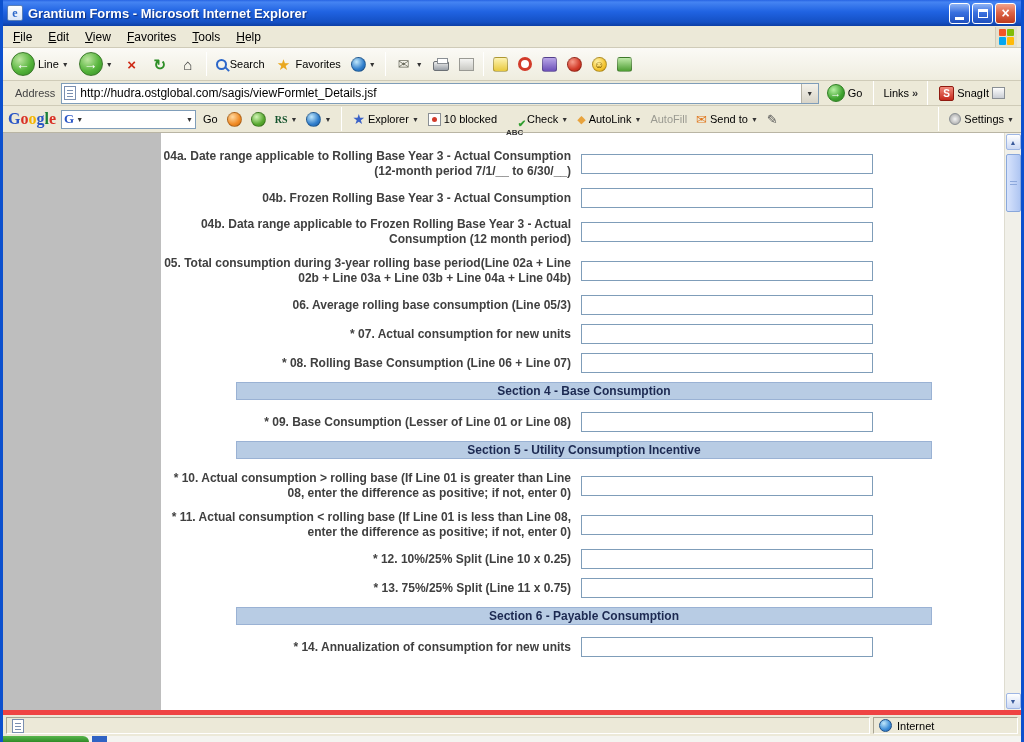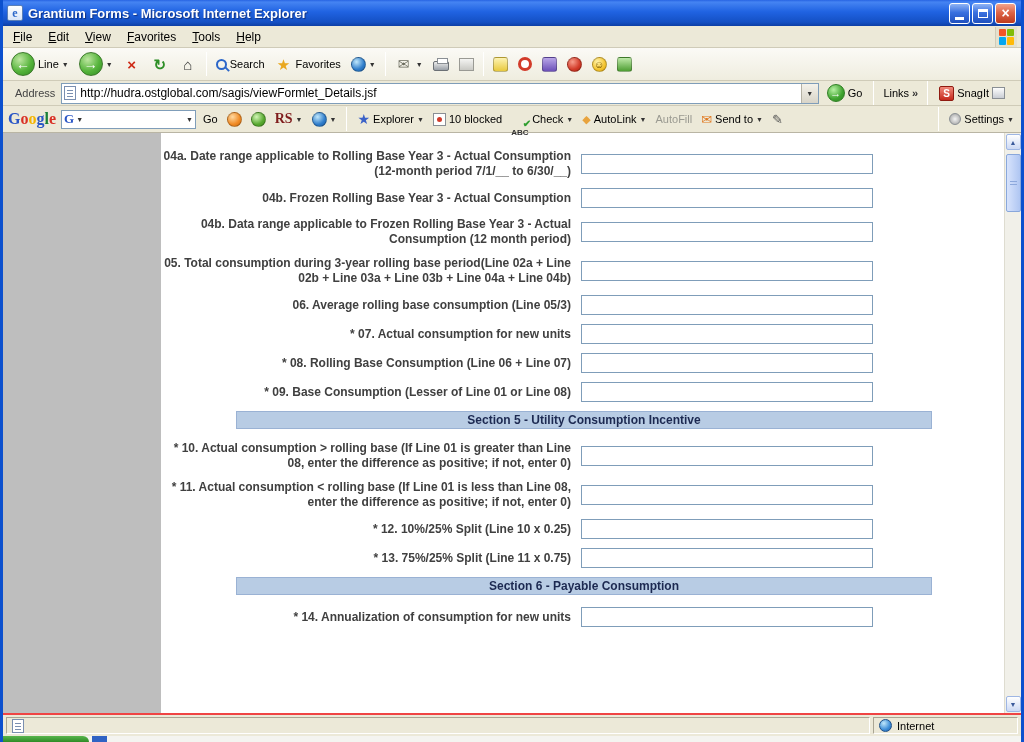--- a/index.html
+++ b/index.html
@@ -73,21 +73,21 @@
 
   
   .googlebar{flex:0 0 27px;display:flex;align-items:center;gap:5px;padding:0 5px;background:#ECE9D8;border-bottom:1px solid #B9B5A4;}
   .g-logo{font-family:"Liberation Serif",serif;font-size:16px;font-weight:bold;letter-spacing:0;}
   .g-search{width:135px;height:19px;background:#fff;border:1px solid #7F9DB9;display:flex;align-items:center;padding:0 2px;gap:2px;}
   .g-badge{font-family:"Liberation Serif",serif;font-weight:bold;color:#2A56C6;font-size:13px;}
   .g-spacer{flex:1;}
   .g-item{display:flex;align-items:center;gap:3px;padding:0 2px;font-size:11px;white-space:nowrap;}
   .disc.orange{background:radial-gradient(circle at 35% 30%,#FFD9A0,#F08A24 60%,#C96A10);}
   .disc.green{background:radial-gradient(circle at 35% 30%,#D2F5B6,#57A82F 60%,#3E8B1E);}
-  .rs{font-family:"Liberation Serif",serif;font-weight:bold;color:#7f1d1d;font-size:14px;}
+  .rs{font-family:"Liberation Serif",serif;font-weight:bold;color:#14532d;font-size:10px;}
   .gstar{color:#3B62C8;font-size:14px;}
   .blocked-ic{width:13px;height:13px;background:#fff;border:1px solid #8a8f94;position:relative;}
   .blocked-ic::after{content:"";position:absolute;inset:3px;background:#D23B2A;border-radius:50%;}
   .abc-wrap{position:relative;width:18px;height:14px;}
   .abc-txt{font-size:8px;font-weight:bold;color:#333;position:absolute;top:16px;left:0;}
   .abc-check{position:absolute;right:-2px;bottom:-3px;color:#2F9E2F;font-size:10px;font-weight:bold;}
   .wand{color:#E8A33D;font-size:11px;}
   .gray-txt{color:#9A9A91;}
   .sendto-ic{color:#E07820;font-size:13px;}
   .pencil{color:#555;font-size:13px;}
@@ -104,21 +104,21 @@
   .section-header{margin:4px 0 12px 75px;width:696px;height:18px;line-height:17px;text-align:center;background:#B8CCE4;border:1px solid #9AB2D4;font-weight:bold;font-size:12px;color:#1C2951;}
 
   
   .vscroll{flex:0 0 17px;background:#F1F0E9;border-left:1px solid #DEDCD0;display:flex;flex-direction:column;justify-content:space-between;align-items:center;position:relative;padding:1px 0;}
   .scroll-arrow{width:15px;height:16px;background:linear-gradient(#FFFFFF,#CCD9F4);border:1px solid #9EB6E4;border-radius:2px;font-size:7px;color:#3A5A9B;display:flex;align-items:center;justify-content:center;}
   .scroll-thumb{position:absolute;top:21px;left:1px;width:15px;height:58px;background:linear-gradient(90deg,#D7E3FC,#AFC6F2);border:1px solid #89A7DB;border-radius:2px;}
   .scroll-thumb::after{content:"";position:absolute;left:3px;right:3px;top:26px;height:6px;
     background:repeating-linear-gradient(#8CA8DC 0 1px,transparent 1px 3px);}
 
   
-  .statusbar{flex:0 0 23px;display:flex;align-items:center;gap:3px;background:#ECE9D8;border-top:2px solid #ef4444;padding:2px 3px;}
+  .statusbar{flex:0 0 23px;display:flex;align-items:center;gap:3px;background:#ECE9D8;border-top:5px solid #ef4444;padding:2px 3px;}
   .status-pane{height:17px;border:1px solid #A9A593;border-bottom-color:#fff;border-right-color:#fff;display:flex;align-items:center;gap:5px;padding:0 5px;}
   .status-left{flex:1;}
   .status-zone{flex:0 0 145px;}
   .globe{width:13px;height:13px;border-radius:50%;border:1px solid #1D4E86;background:radial-gradient(circle at 35% 30%,#BFE7FB,#3E8ED8 60%,#1F5FA8);}
 
   
   .taskbar{flex:0 0 6px;display:flex;background:#F4F4F0;}
   .start-frag{width:86px;background:linear-gradient(#58B64E,#2F8B27);border-top-right-radius:6px;}
   .ql-frag{width:15px;background:#2F62C4;margin-left:3px;}
 </style>
@@ -344,20 +344,21 @@
       <div class="form-row">
         <div class="form-label">* 07. Actual consumption for new units</div>
         <input type="text" class="form-input" style="">
       </div>
 
       <div class="form-row">
         <div class="form-label">* 08. Rolling Base Consumption (Line 06 + Line 07)</div>
         <input type="text" class="form-input" style="">
       </div>
 
+      <div class="section-header">Section 4 - Base Consumption</div>
 
       <div class="form-row">
         <div class="form-label">* 09. Base Consumption (Lesser of Line 01 or Line 08)</div>
         <input type="text" class="form-input" style="">
       </div>
 
       <div class="section-header">Section 5 - Utility Consumption Incentive</div>
 
       <div class="form-row">
         <div class="form-label">* 10. Actual consumption &gt; rolling base (If Line 01 is greater than Line 08, enter the difference as positive; if not, enter 0)</div>

